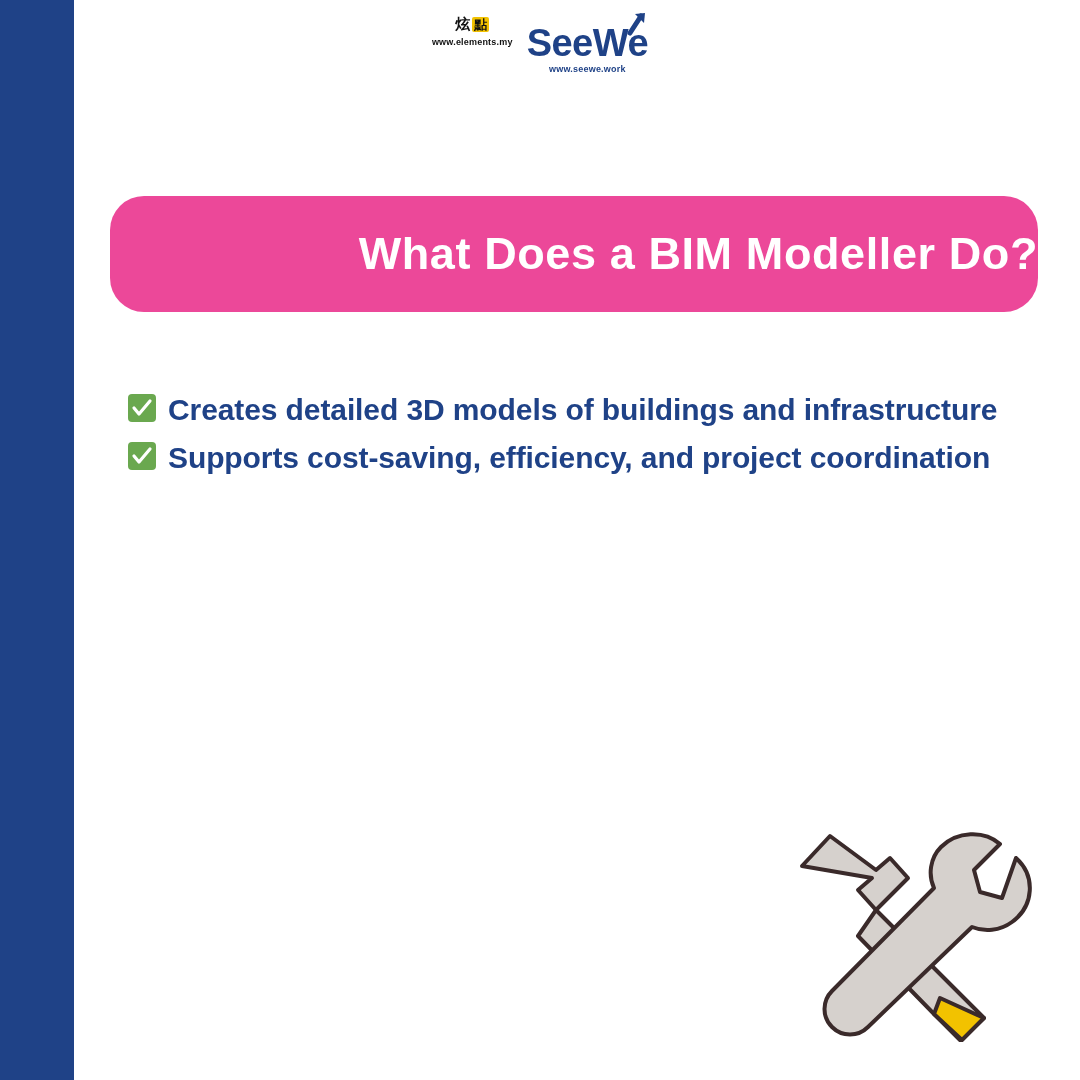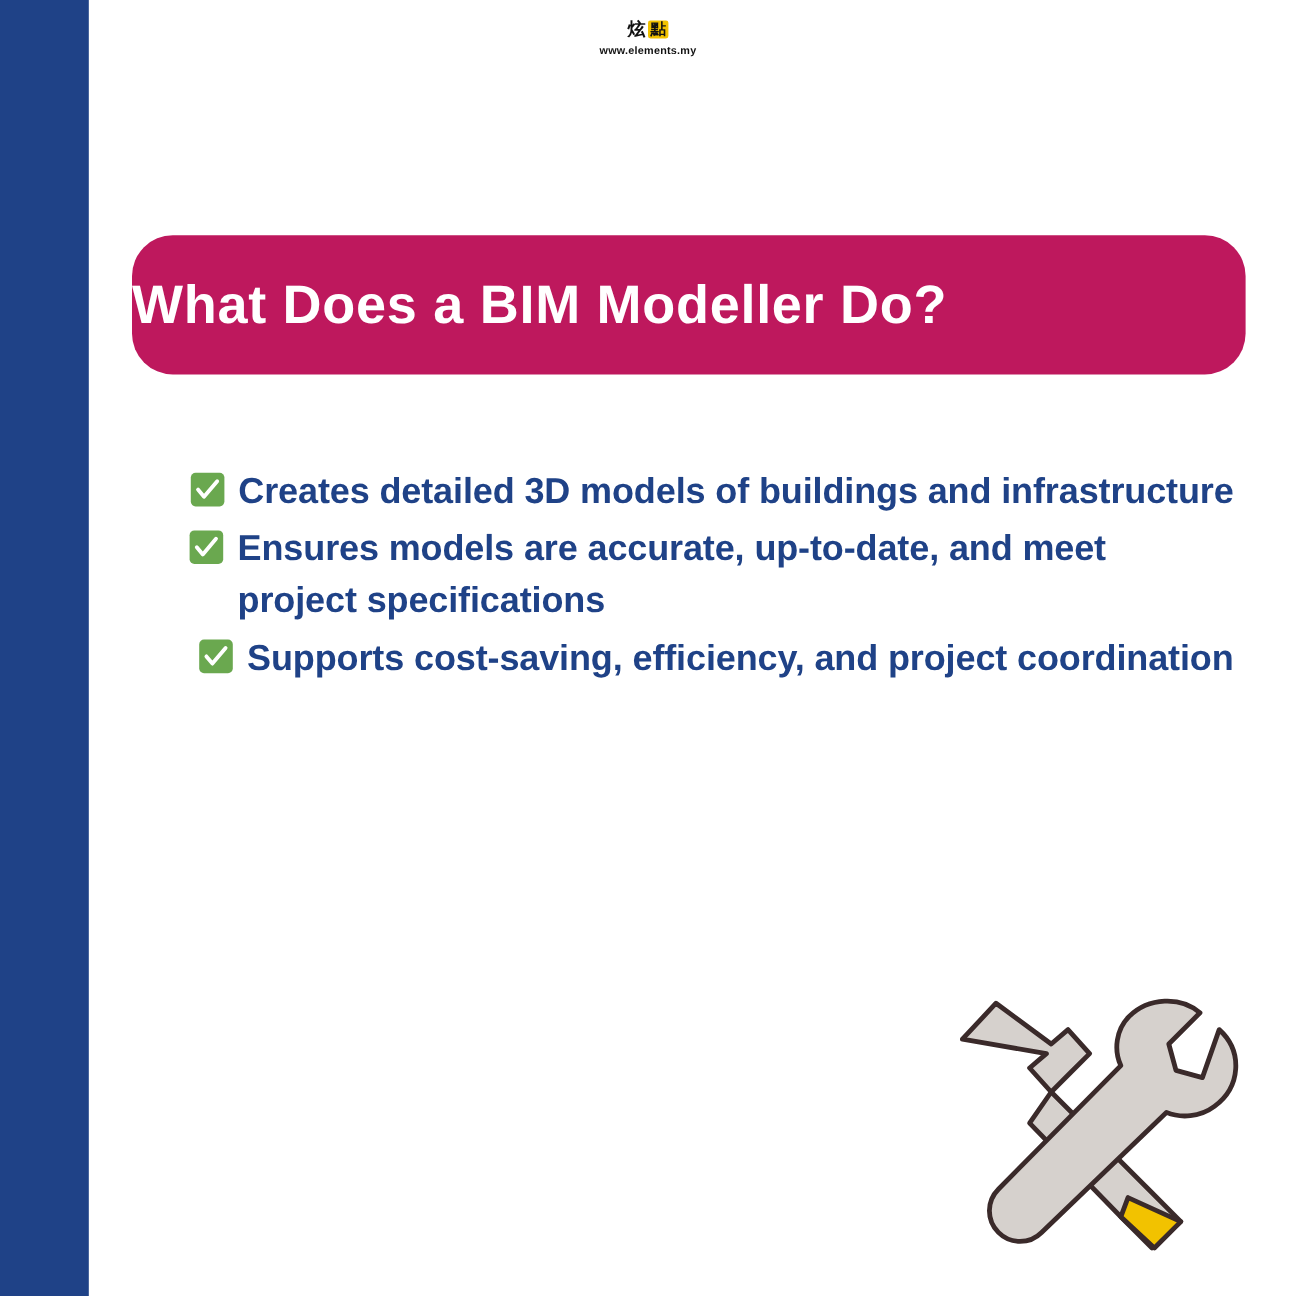--- a/index.html
+++ b/index.html
@@ -126,25 +126,25 @@
     letter-spacing: 0.2px;
   }
 
   
   .title-banner {
     position: absolute;
     left: 110px;
     top: 196px;
     width: 928px;
     height: 116px;
-    background: #be185d;
+    background: #ec4899;
     border-radius: 34px;
     display: flex;
     align-items: center;
-    justify-content: flex-start;
+    justify-content: flex-end;
   }
   .title-text {
     color: #ffffff;
     font-family: "Liberation Sans", sans-serif;
     font-size: 45px;
     font-weight: 900;
     letter-spacing: 0.6px;
     text-align: center;
   }
 
@@ -152,21 +152,20 @@
   .bullet-list {
     position: absolute;
     left: 128px;
     top: 388px;
     width: 900px;
   }
   .bullet-item {
     display: flex;
     align-items: flex-start;
     margin-bottom: 4px;
-    justify-content: flex-end;
   }
   .check-box {
     flex: 0 0 auto;
     width: 28px;
     height: 28px;
     background: #6aa84f;
     border-radius: 4px;
     margin-right: 12px;
     margin-top: 6px;
     position: relative;
@@ -206,20 +205,30 @@
     <div class="logo-group">
 
       <div class="brighten-logo">
         <div class="brighten-top">
           <span class="cjk-char">炫</span>
           <span class="cjk-badge">點</span>
         </div>
         <div class="brighten-url">www.elements.my</div>
       </div>
 
+      <div class="seewe-logo">
+        <div class="seewe-word">
+          <span>SeeWe</span>
+          <svg class="seewe-arrow" viewBox="0 0 26 26">
+            <path d="M6 22 L17 5" stroke="#1f4287" stroke-width="5" stroke-linecap="round" fill="none"></path>
+            <path d="M11 3 L21 2 L20 12 Z" fill="#1f4287"></path>
+          </svg>
+        </div>
+        <div class="seewe-url">www.seewe.work</div>
+      </div>
 
     </div>
   </div>
 
   <div class="title-banner">
     <div class="title-text">What Does a BIM Modeller Do?</div>
   </div>
 
   <div class="bullet-list">
 
@@ -227,28 +236,20 @@
       <div class="check-box">
         <svg width="22" height="22" viewBox="0 0 22 22">
             <path d="M3 11 L8 17 L19 4" stroke="#ffffff" stroke-width="3.2" fill="none" stroke-linecap="round" stroke-linejoin="round"></path>
           </svg>
       </div>
       <div class="bullet-text">Creates detailed 3D models of buildings and infrastructure</div>
     </div>
 
 
 
-    <div class="bullet-item">
-      <div class="check-box">
-        <svg width="22" height="22" viewBox="0 0 22 22">
-            <path d="M3 11 L8 17 L19 4" stroke="#ffffff" stroke-width="3.2" fill="none" stroke-linecap="round" stroke-linejoin="round"></path>
-          </svg>
-      </div>
-      <div class="bullet-text">Ensures models are accurate, up-to-date, and meet project specifications</div>
-    </div>
 
     <div class="bullet-item">
       <div class="check-box">
         <svg width="22" height="22" viewBox="0 0 22 22">
             <path d="M3 11 L8 17 L19 4" stroke="#ffffff" stroke-width="3.2" fill="none" stroke-linecap="round" stroke-linejoin="round"></path>
           </svg>
       </div>
       <div class="bullet-text">Supports cost-saving, efficiency, and project coordination</div>
     </div>
 

